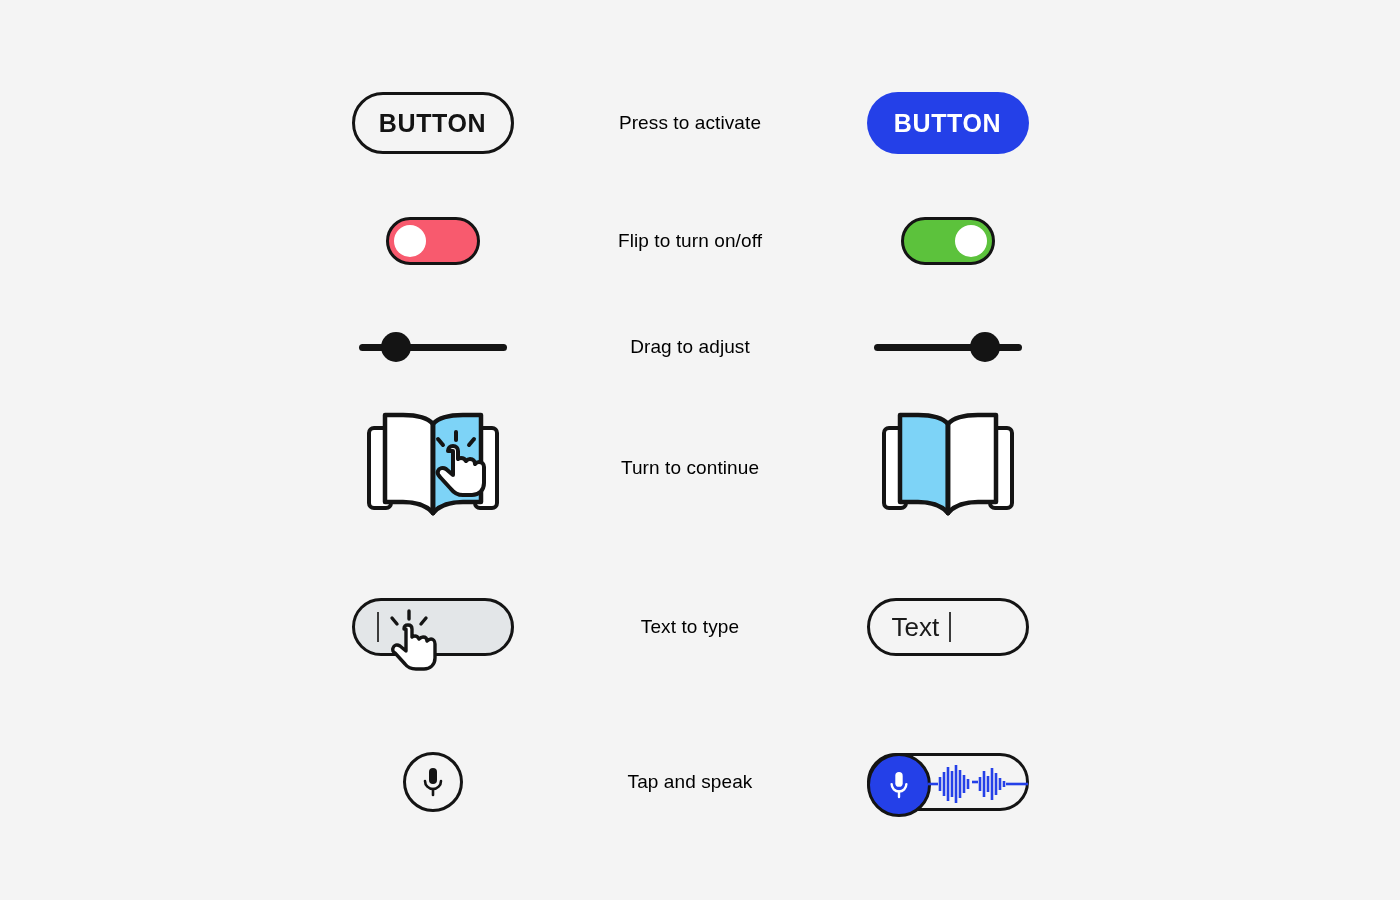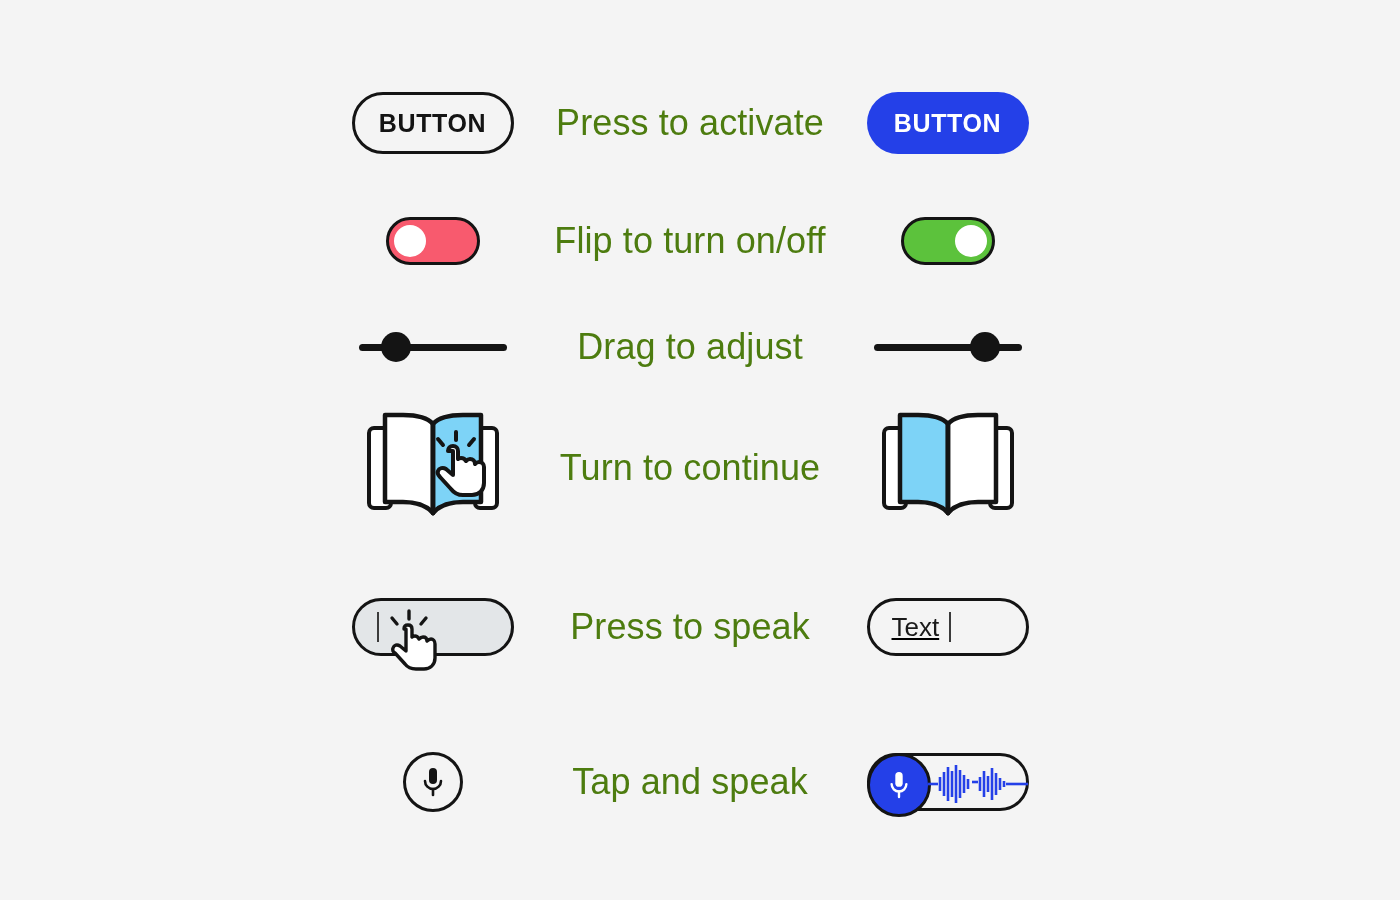--- a/index.html
+++ b/index.html
@@ -31,22 +31,22 @@
     display: flex;
     align-items: center;
     justify-content: center;
     height: 120px;
   }
   .cell-left   { position: absolute; left: 290px; width: 285px; }
   .cell-center { position: absolute; left: 575px; width: 230px; }
   .cell-right  { position: absolute; left: 805px; width: 285px; }
 
   .label {
-    font-size: 36px;
-    color: #4d7c0f;
+    font-size: 19px;
+    color: #000000;
     letter-spacing: 0.1px;
     white-space: nowrap;
     font-weight: 400;
   }
 
   
   .btn {
     box-sizing: border-box;
     width: 162px;
     height: 62px;
@@ -124,21 +124,21 @@
     position: relative;
     width: 162px;
     height: 58px;
     border-radius: 999px;
     border: 3px solid #141414;
     display: flex;
     align-items: center;
     padding-left: 22px;
   }
   .field-empty { background: #e3e6e8; }
-  .field-filled { background: transparent; text-decoration: underline; }
+  .field-filled { background: transparent; }
   .field-text {
     font-size: 26px;
     color: #1b1b1b;
     white-space: nowrap;
   }
   .caret {
     display: inline-block;
     width: 2px;
     height: 30px;
     background: #3b3b3b;
@@ -293,21 +293,21 @@
           <g stroke="#141414" stroke-width="3.4" stroke-linecap="round">
             <path d="M28 14 V6"></path>
             <path d="M16 19 L11 13"></path>
             <path d="M40 19 L45 13"></path>
           </g>
           <path d="M25 24 v22 l-6 -5 c-3 -2 -6 -1 -7 2 c-1 2 0 4 2 5 l10 11 c3 4 6 5 11 5 h8 c6 0 11 -4 11 -11 v-14 c0 -3 -2 -5 -4 -5 c-2 0 -3 1 -4 2 c0 -3 -2 -4 -4 -4 c-2 0 -3 1 -4 2 c-1 -2 -2 -3 -4 -3 c-1 0 -2 0 -3 1 V24 c0 -3 -2 -4 -4 -4 c-3 0 -4 1 -4 4 z" fill="#ffffff" stroke="#141414" stroke-width="3.4" stroke-linejoin="round"></path>
         </svg>
       </div>
     </div>
     <div class="cell cell-center">
-      <div class="label">Press to speak</div>
+      <div class="label">Text to type</div>
     </div>
     <div class="cell cell-right">
       <div class="field field-filled">
         <span class="field-text">Text</span>
         <span class="caret" style="margin-left:10px;"></span>
       </div>
     </div>
   </div>
 
   <div class="row" style="top:722px;">

